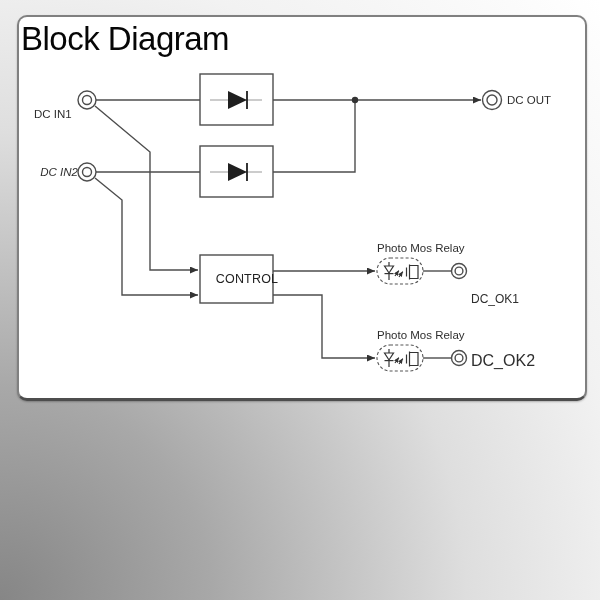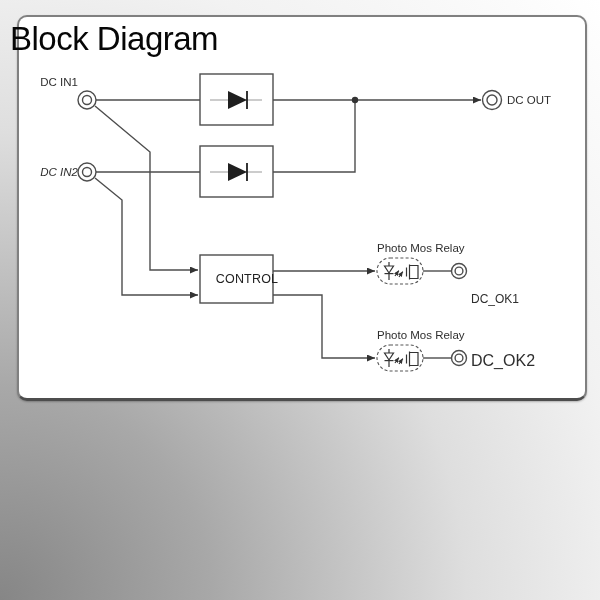--- a/index.html
+++ b/index.html
@@ -11,30 +11,30 @@
   .card{
     position:absolute;left:17px;top:15px;width:566px;height:381px;
     background:#ffffff;
     border:2px solid #808080;
     border-bottom:3px solid #4d4d4d;
     border-radius:10px;
     box-shadow:0 1px 2px rgba(0,0,0,0.25);
   }
   .overlay{position:absolute;left:0;top:0;width:600px;height:600px;}
   .page-title{
-    position:absolute;left:10px;top:20px;
+    position:absolute;left:21px;top:20px;
     font-size:33px;color:#060606;letter-spacing:-0.5px;
     white-space:nowrap;
   }
   .lbl{
     position:absolute;
     font-size:11.5px;line-height:1.15;color:#2e2e2e;
     white-space:nowrap;
   }
-  .lbl-dc-in1{left:34px;top:76px;width:44px;text-align:right;}
+  .lbl-dc-in1{left:34px;top:108px;width:44px;}
   .lbl-dc-in2{left:34px;top:166px;width:44px;text-align:right;font-style:italic;}
   .lbl-dc-out{left:507px;top:94px;}
   .lbl-pmr1{left:377px;top:242px;}
   .lbl-dc-ok1{left:471px;top:265px;font-size:12px;margin-top:28px;}
   .lbl-pmr2{left:377px;top:329px;}
   .lbl-dc-ok2{left:471px;top:352px;font-size:16px;}
   .control-label{
     position:absolute;left:200px;top:255px;width:94px;height:48px;
     display:flex;align-items:center;justify-content:center;
     font-size:12.5px;color:#222;letter-spacing:0.2px;

